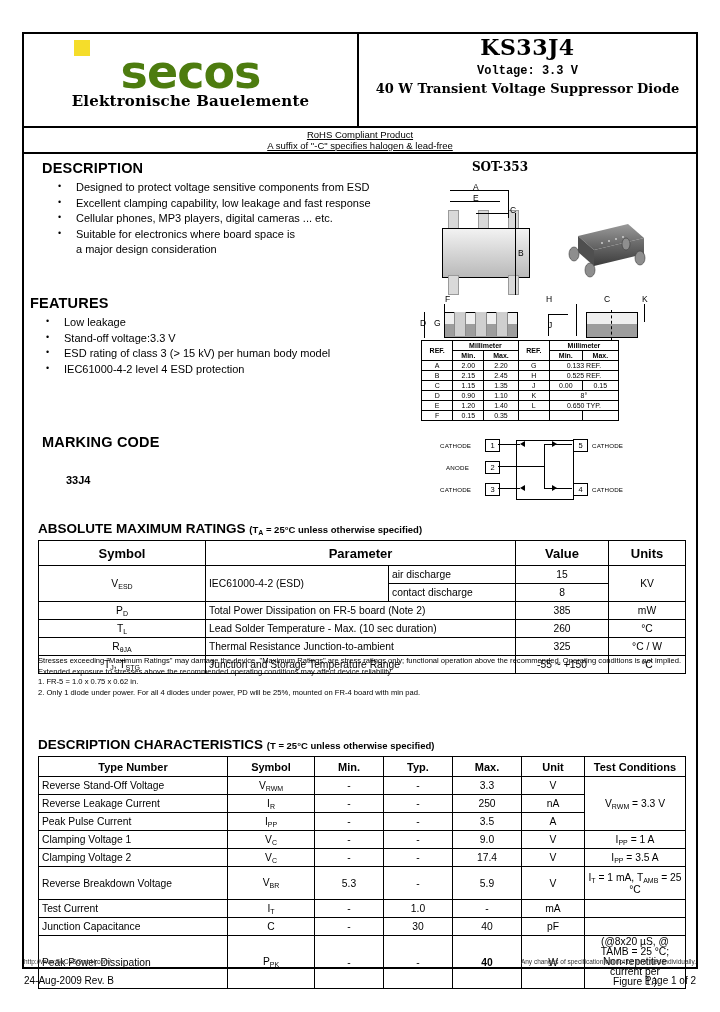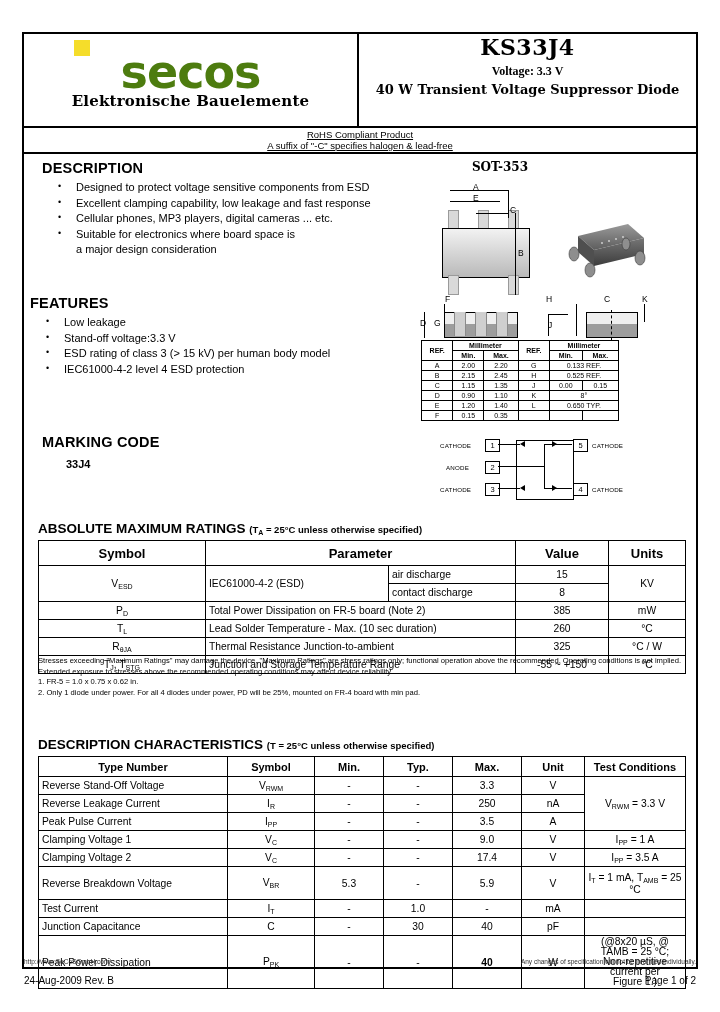--- a/index.html
+++ b/index.html
@@ -29,21 +29,21 @@
     background:#f5dd2a;
     clip-path:polygon(0 0,100% 0,100% 100%,0 100%, 0 0);
   }
   .logo-sub{
     font-family:"DejaVu Serif", serif;
     font-weight:bold;font-size:15px;margin-top:1px;color:#000;
     letter-spacing:.2px;
   }
   .title-cell{flex:1;display:flex;flex-direction:column;align-items:center;justify-content:flex-start;}
   .part-no{font-family:"DejaVu Serif", serif;font-weight:bold;font-size:22px;letter-spacing:.5px;}
-  .voltage-line{font-family:Liberation Serif, serif;font-weight:bold;font-size:12px;margin-top:4px;}
+  .voltage-line{font-family:Liberation Mono, monospace;font-weight:bold;font-size:12px;margin-top:4px;}
   .desc-line{font-family:"DejaVu Serif", serif;font-weight:bold;font-size:13px;margin-top:3px;}
 
   .rohs-box{
     position:absolute;left:22px;top:128px;width:676px;height:26px;
     border:2px solid #000;border-top:none;box-sizing:border-box;
     display:flex;flex-direction:column;align-items:center;justify-content:center;
   }
   .rohs-l{font-size:9.5px;text-decoration:underline;line-height:11px;}
 
   
@@ -58,21 +58,21 @@
   #description-block{left:42px;top:160px;width:370px;}
   #features-block{left:30px;top:295px;width:380px;}
   #marking-block{left:42px;top:434px;width:250px;}
   ul.bullets{list-style:none;margin:4px 0 0 0;padding:0;}
   ul.bullets li{
     font-size:11px;line-height:15.5px;padding-left:34px;position:relative;white-space:nowrap;
   }
   ul.bullets li.bullet::before{
     content:"\2022";position:absolute;left:16px;top:-1px;font-size:9px;
   }
-  .marking-val{font-size:11px;margin-top:8px;padding-left:24px;font-weight:bold;}
+  .marking-val{font-size:11px;margin-top:24px;padding-left:24px;font-weight:bold;}
 
   
   #package-block{position:absolute;left:420px;top:160px;width:240px;}
   .pkg-name{text-align:center;font-family:"DejaVu Serif", serif;
     font-weight:bold;font-size:12px;width:160px;}
   .draw-area{position:relative;width:240px;height:178px;margin-top:6px;}
   .chip-top{
     position:absolute;left:22px;top:48px;width:86px;height:48px;
     background:linear-gradient(180deg,#f2f2f2,#b9b9b9);border:1.5px solid #000;
   }

